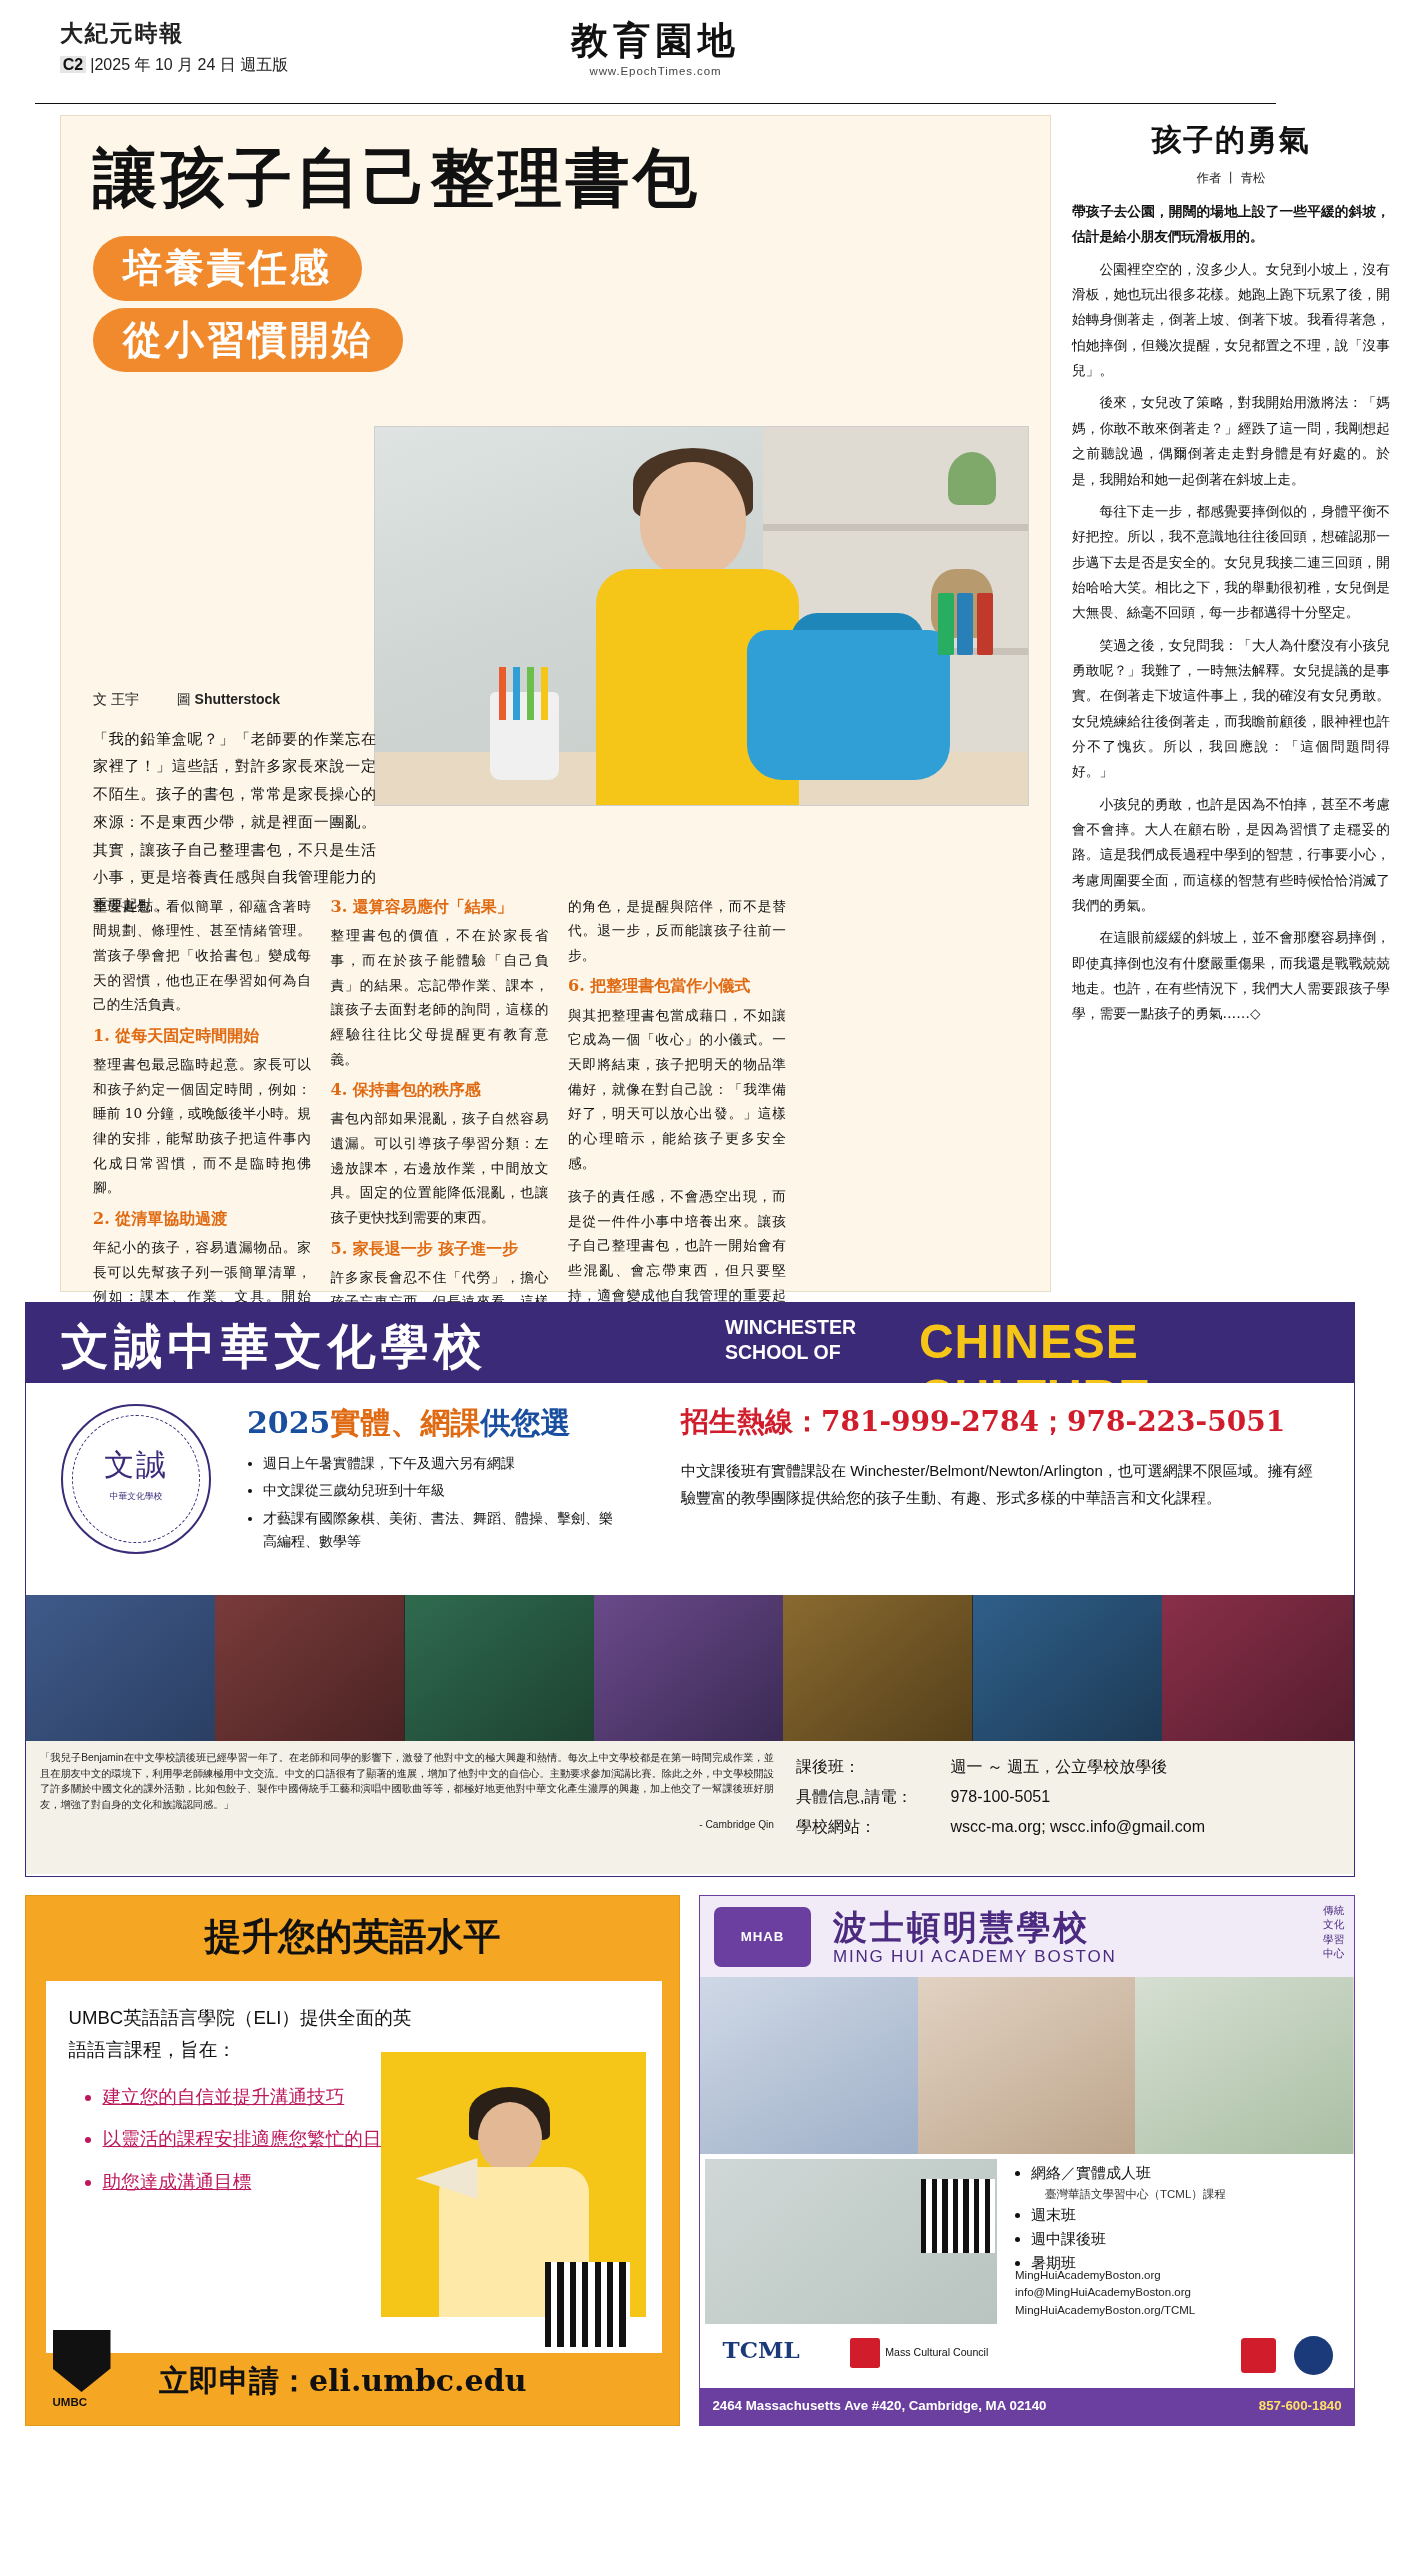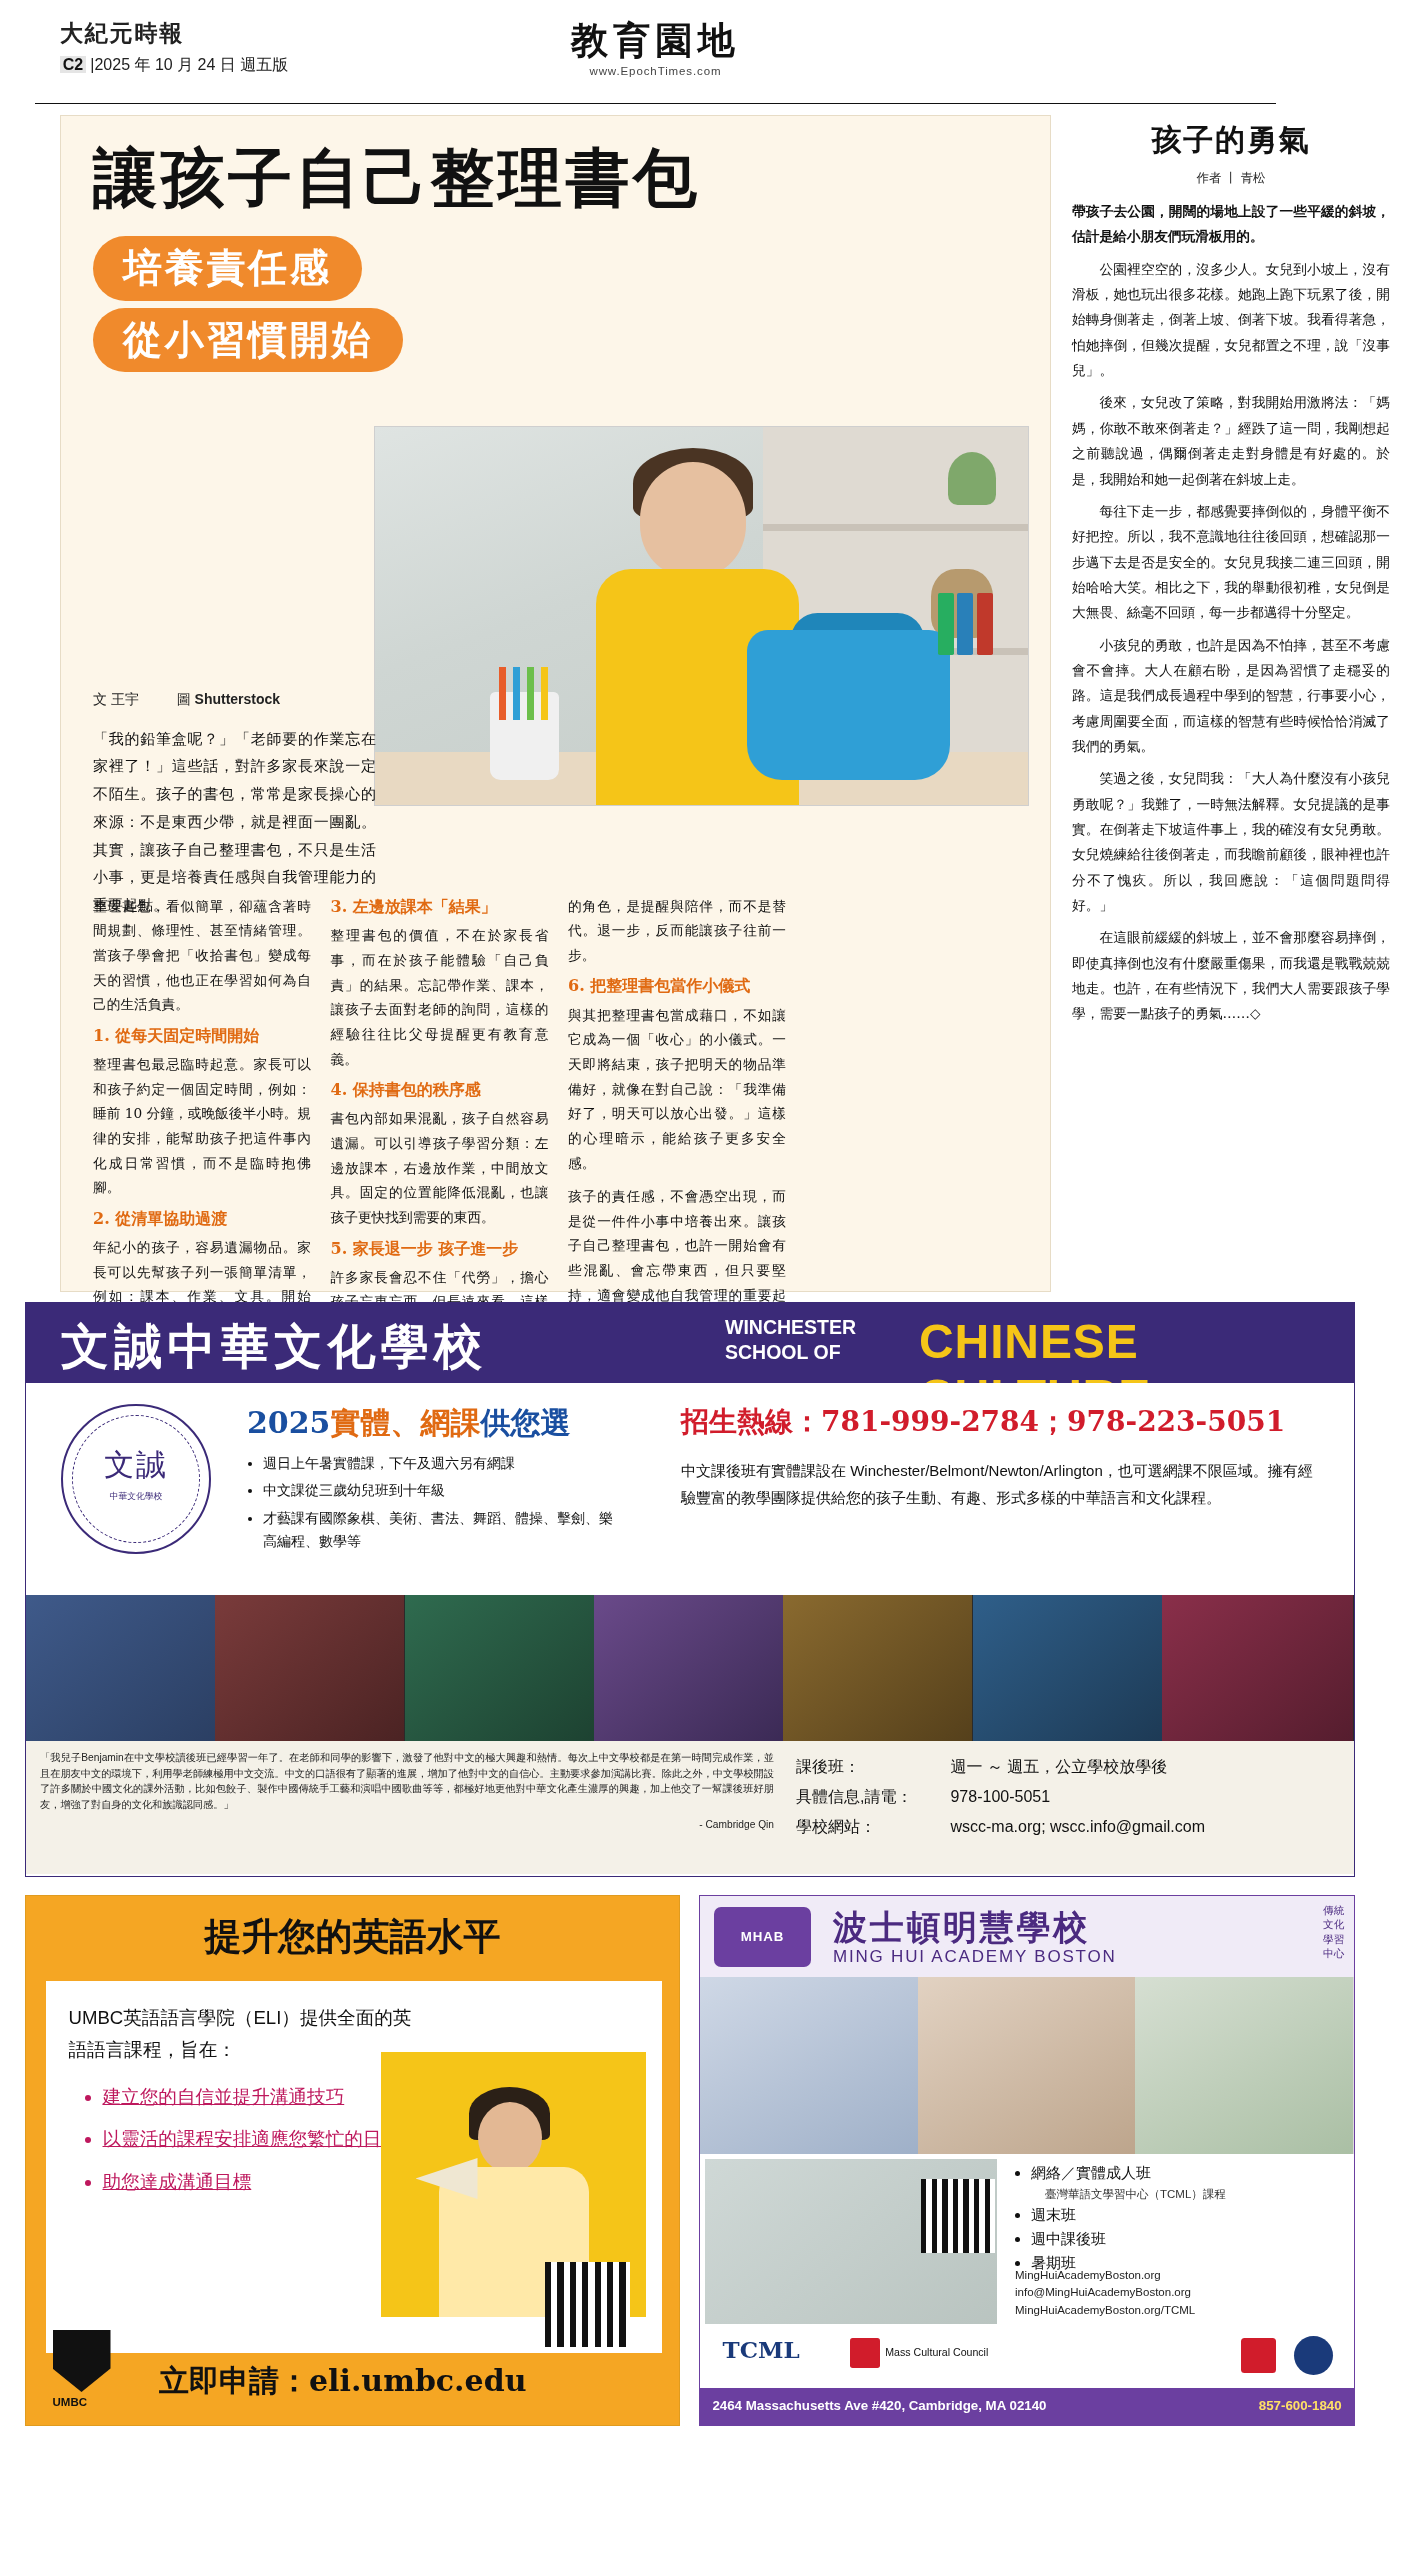--- a/index.html
+++ b/index.html
@@ -259,21 +259,21 @@
           <h4>
             <span class="num">2.</span>
             <span>從清單協助過渡</span>
           </h4>
           <p>年紀小的孩子，容易遺漏物品。家長可以先幫孩子列一張簡單清單，例如：課本、作業、文具。開始時，家長可以陪孩子對照清單檢查，逐步引導，等孩子熟練後，就能自己完成。</p>
         </div>
 
         <div class="col">
           <h4>
             <span class="num">3.</span>
-            <span>左邊放課本「結果」</span>
+            <span>還算容易應付「結果」</span>
           </h4>
           <p>整理書包的價值，不在於家長省事，而在於孩子能體驗「自己負責」的結果。忘記帶作業、課本，讓孩子去面對老師的詢問，這樣的經驗往往比父母提醒更有教育意義。</p>
           <h4>
             <span class="num">4.</span>
             <span>保持書包的秩序感</span>
           </h4>
           <p>書包內部如果混亂，孩子自然容易遺漏。可以引導孩子學習分類：左邊放課本，右邊放作業，中間放文具。固定的位置能降低混亂，也讓孩子更快找到需要的東西。</p>
           <h4>
             <span class="num">5.</span>
             <span>家長退一步 孩子進一步</span>
@@ -299,22 +299,22 @@
       <div class="side-author">
         <span>作者</span>
         <span>丨</span>
         <span>青松</span>
       </div>
       <div class="side-body">
         <p class="first">帶孩子去公園，開闊的場地上設了一些平緩的斜坡，估計是給小朋友們玩滑板用的。</p>
         <p>公園裡空空的，沒多少人。女兒到小坡上，沒有滑板，她也玩出很多花樣。她跑上跑下玩累了後，開始轉身側著走，倒著上坡、倒著下坡。我看得著急，怕她摔倒，但幾次提醒，女兒都置之不理，說「沒事兒」。</p>
         <p>後來，女兒改了策略，對我開始用激將法：「媽媽，你敢不敢來倒著走？」經跌了這一問，我剛想起之前聽說過，偶爾倒著走走對身體是有好處的。於是，我開始和她一起倒著在斜坡上走。</p>
         <p>每往下走一步，都感覺要摔倒似的，身體平衡不好把控。所以，我不意識地往往後回頭，想確認那一步邁下去是否是安全的。女兒見我接二連三回頭，開始哈哈大笑。相比之下，我的舉動很初稚，女兒倒是大無畏、絲毫不回頭，每一步都邁得十分堅定。</p>
+        <p>笑過之後，女兒問我：「大人為什麼沒有小孩兒勇敢呢？」我難了，一時無法解釋。女兒提議的是事實。在倒著走下坡這件事上，我的確沒有女兒勇敢。女兒燒練給往後倒著走，而我瞻前顧後，眼神裡也許分不了愧疚。所以，我回應說：「這個問題問得好。」</p>
         <p>小孩兒的勇敢，也許是因為不怕摔，甚至不考慮會不會摔。大人在顧右盼，是因為習慣了走穩妥的路。這是我們成長過程中學到的智慧，行事要小心，考慮周圍要全面，而這樣的智慧有些時候恰恰消滅了我們的勇氣。</p>
-        <p>笑過之後，女兒問我：「大人為什麼沒有小孩兒勇敢呢？」我難了，一時無法解釋。女兒提議的是事實。在倒著走下坡這件事上，我的確沒有女兒勇敢。女兒燒練給往後倒著走，而我瞻前顧後，眼神裡也許分不了愧疚。所以，我回應說：「這個問題問得好。」</p>
         <p>在這眼前緩緩的斜坡上，並不會那麼容易摔倒，即使真摔倒也沒有什麼嚴重傷果，而我還是戰戰兢兢地走。也許，在有些情況下，我們大人需要跟孩子學學，需要一點孩子的勇氣……◇</p>
       </div>
     </div>
   </div>
 
   <div class="ad1">
     <div class="ad1-head">
       <div class="ad1-cn">文誠中華文化學校</div>
       <div class="ad1-en-small">
         <div>WINCHESTER</div>

